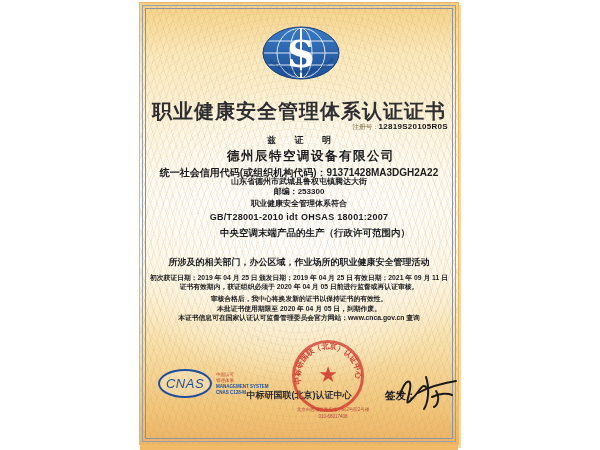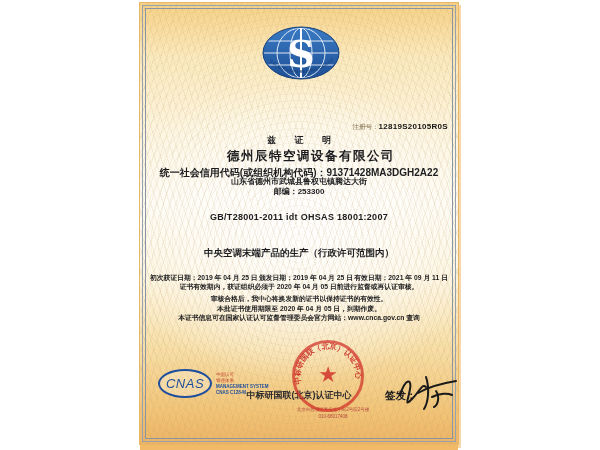--- a/index.html
+++ b/index.html
@@ -28,21 +28,21 @@
   .reg-label{font-size:6.5px;color:#7c6c48;}
   .reg-number{font-size:8px;font-weight:700;color:#141414;letter-spacing:0.3px;}
   .certify{top:131px;font-size:9px;font-weight:700;letter-spacing:8px;text-indent:8px;}
   .company{top:145px;font-size:12.5px;font-weight:700;letter-spacing:1.5px;padding-left:12px;}
   .code{top:163px;font-size:10px;font-weight:700;}
   .addr{top:173px;font-size:8px;font-weight:700;}
   .post{top:183px;font-size:8px;font-weight:700;text-align:center;}
   .system{top:195px;font-size:8px;font-weight:600;}
   .standard{top:209px;font-size:9px;font-weight:700;letter-spacing:0.3px;}
   .scope-label{top:225px;font-size:8px;font-weight:600;}
-  .scope1{top:244px;font-size:9.5px;font-weight:700;}
+  .scope1{top:224px;font-size:9.5px;font-weight:700;padding-left:16px;}
   .scope2{top:253px;font-size:9px;font-weight:700;}
   .dates{position:absolute;top:270px;left:10px;right:10px;display:flex;justify-content:space-between;font-size:6.8px;font-weight:700;color:#1c1c1e;}
   .note{font-size:6.8px;font-weight:700;color:#1c1c1e;}
   .n1{top:279px;} .n2{top:291px;} .n3{top:301px;} .n4{top:310px;}
   .cnas-block{position:absolute;left:18px;top:366px;display:flex;align-items:center;}
   .cnas-oval{
     width:50px;height:25px;border:2px solid #1f4f9c;border-radius:50%;
     display:flex;align-items:center;justify-content:center;
     color:#1f4f9c;font-weight:400;font-style:italic;font-size:13px;letter-spacing:0.5px;
     background:rgba(255,255,255,0.25);
@@ -91,31 +91,34 @@
           <line x1="8" y1="39" x2="82" y2="39"></line>
         </g>
         <text x="45" y="41" text-anchor="middle" font-family="DejaVu Serif, serif" font-weight="bold" font-size="38" fill="#ffffff">S</text>
         <rect x="44" y="2" width="2" height="50" fill="#ffffff"></rect>
         <text font-size="4.2" fill="#123a6e" letter-spacing="0.4">
           <textPath href="#logoArc" startOffset="2">CSI GUOJIAN BEIJING CERTIFICATION CENTER</textPath>
         </text>
       </svg>
     </div>
 
+    <div class="abs title">职业健康安全管理体系认证证书</div>
     <div class="regline">
       <span class="reg-label">注册号：</span><span class="reg-number">12819S20105R0S</span>
     </div>
 
     <div class="abs certify">兹 证 明</div>
     <div class="abs company">德州辰特空调设备有限公司</div>
     <div class="abs code">统一社会信用代码(或组织机构代码)：91371428MA3DGH2A22</div>
     <div class="abs addr">山东省德州市武城县鲁权屯镇腾达大街</div>
     <div class="abs post">邮编：253300</div>
-    <div class="abs standard">GB/T28001-2011 idt OHSAS 18001:2007</div>
+    <div class="abs system">职业健康安全管理体系符合</div>
+    <div class="abs standard">GB/T28001-2010 idt OHSAS 18001:2007</div>
     <div class="abs scope1">中央空调末端产品的生产（行政许可范围内）</div>
+    <div class="abs scope2">所涉及的相关部门，办公区域，作业场所的职业健康安全管理活动</div>
 
     <div class="dates">
       <span>初次获证日期：2019 年 04 月 25 日</span>
       <span>颁发日期：2019 年 04 月 25 日</span>
       <span>有效日期：2021 年 09 月 11 日</span>
     </div>
 
     <div class="abs note n1">证书有效期内，获证组织必须于 2020 年 04 月 05 日前进行监督或再认证审核。</div>
     <div class="abs note n2">审核合格后，我中心将换发新的证书以保持证书的有效性。</div>
     <div class="abs note n3">本批证书使用期限至 2020 年 04 月 05 日，到期作废。</div>

